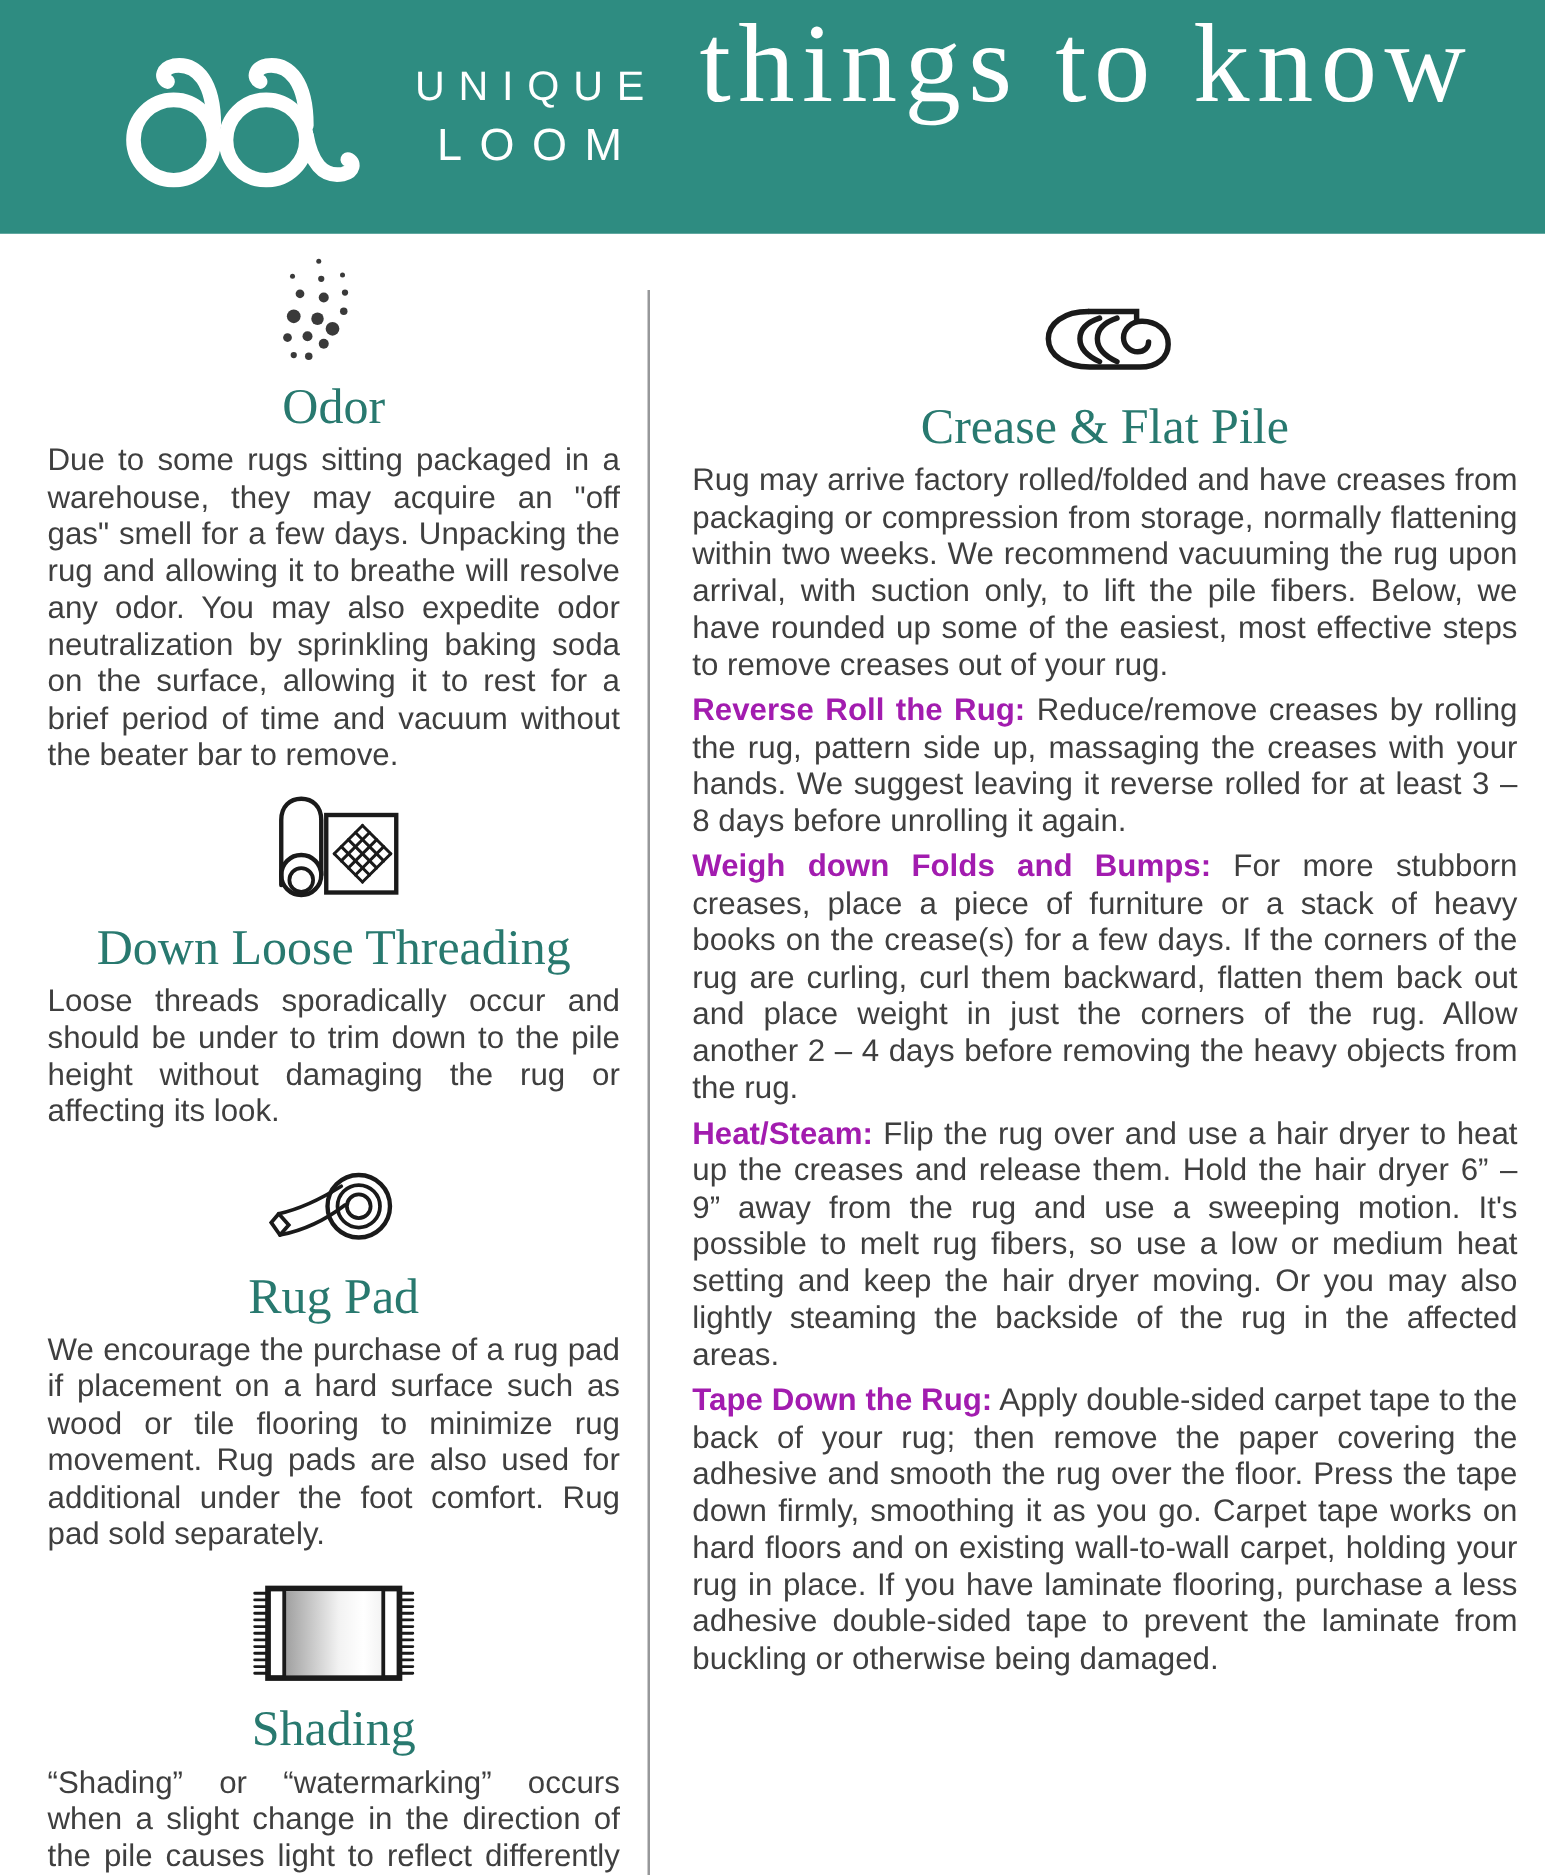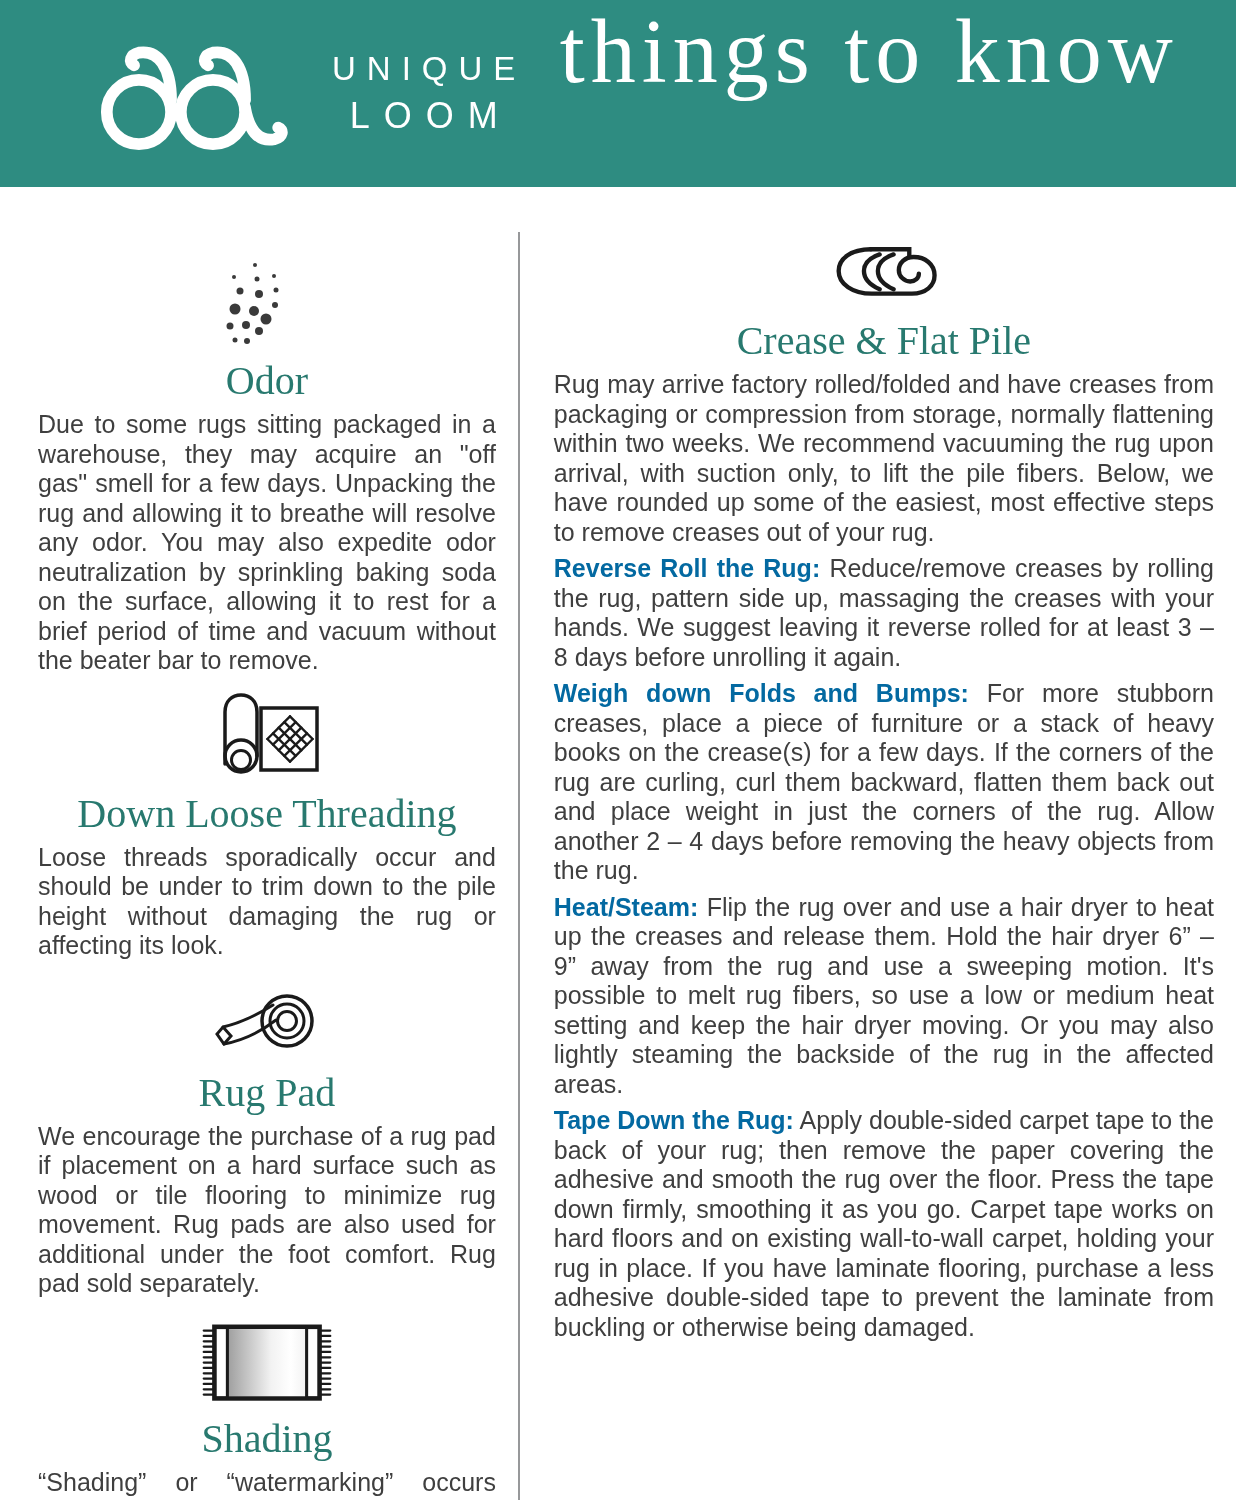--- a/index.html
+++ b/index.html
@@ -7,28 +7,28 @@
   body { height:1500px; background:#ffffff; font-family:"Liberation Sans",sans-serif; overflow:hidden; }
 
   .header { height:187px; background:#2e8c81; display:flex; }
   .brand { display:flex; align-items:center; gap:26px; margin-left:90px; }
   .brand-text { color:#fff; text-align:center; }
   .brand-line1 { font-size:33px; letter-spacing:11px; text-indent:11px; }
   .brand-line2 { font-size:36px; letter-spacing:14px; text-indent:14px; margin-top:7px; }
   .page-title { flex:1; text-align:center; font-family:"Liberation Serif",serif; font-size:90px; color:#ffffff; letter-spacing:6px; white-space:nowrap; padding-right:24px; padding-bottom:8px; }
 
   .content { display:flex; align-items:stretch; height:1313px; }
-  .col-left  { width:549px; padding:12px 22px 0 38px;margin-top:44px; }
+  .col-left  { width:549px; padding:0 22px 0 38px; }
   .divider   { width:2px; background:#97989a; margin-top:45px; }
   .col-right { width:761px; padding:0 22px 0 34px; }
 
   .icon-wrap { display:flex; justify-content:center; }
   h2.sec-heading { font-family:"Liberation Serif",serif; font-weight:normal; color:#28796f; font-size:40px; line-height:1.1; text-align:center; }
   p.body-text { font-size:25px; line-height:29.5px; color:#3f3f3f; text-align:justify; margin-top:7px; }
-  .lead { font-weight:bold; color:#0369a1; }
+  .lead { font-weight:bold; color:#a21caf; }
 
   .mt18{margin-top:18px;} .mt14{margin-top:14px;} .mt26{margin-top:26px;} .mt24{margin-top:24px;} .mt50{margin-top:50px;} .mt10{margin-top:10px;}
   .tip { margin-top:30px; }
 
   svg .ln { stroke:#1a1a1a; fill:none; stroke-linecap:round; }
 </style>
 </head>
 <body>
 
 <header class="header">

